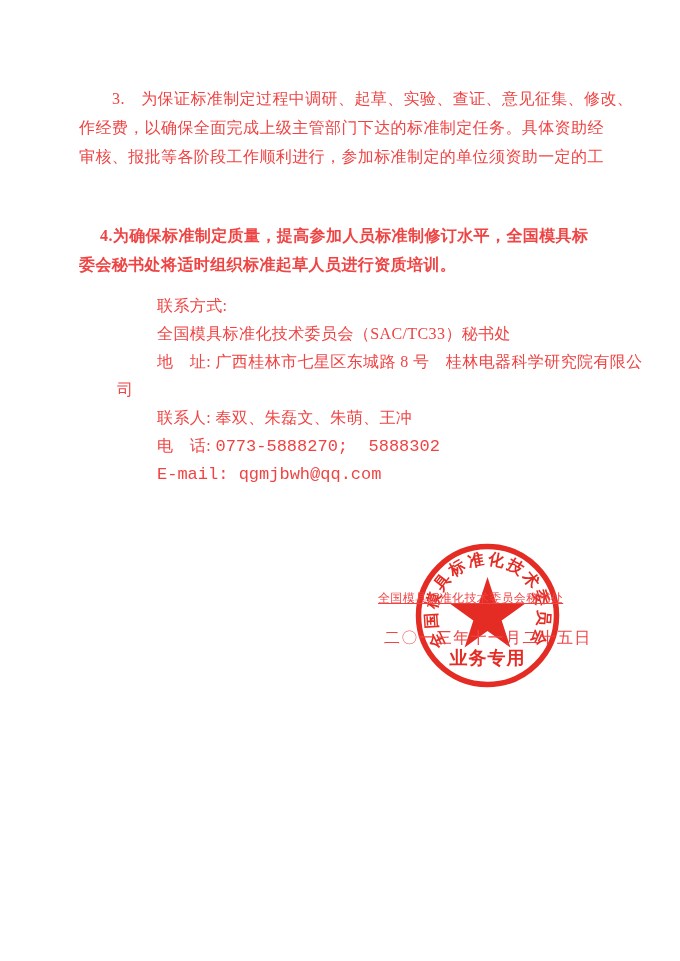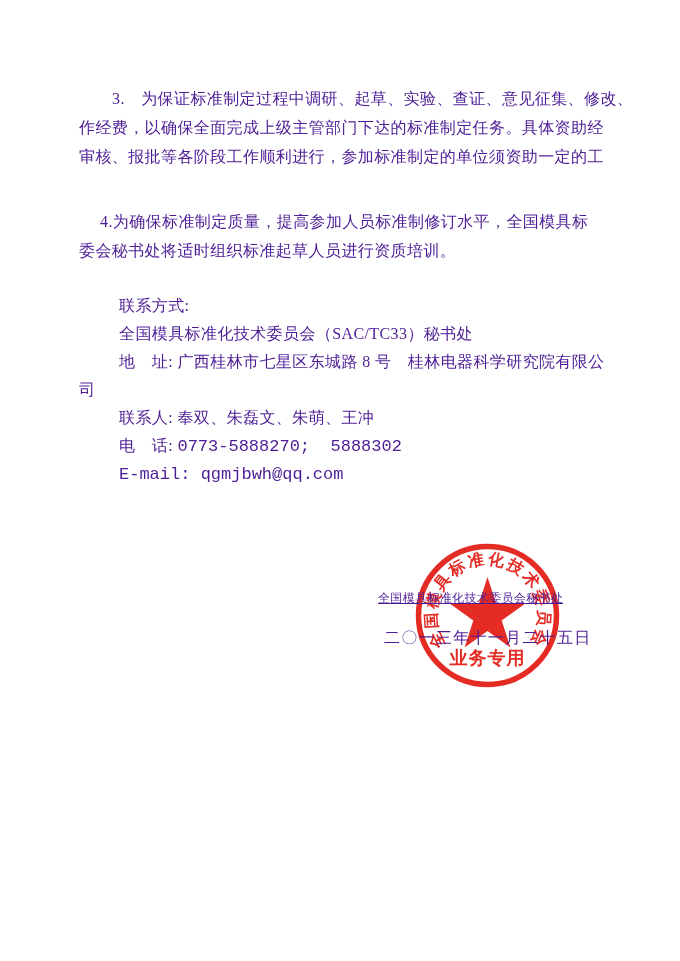--- a/index.html
+++ b/index.html
@@ -1,28 +1,28 @@
 <!DOCTYPE html>
 <html><head>
 <meta charset="utf-8">
 <style>
   html,body { margin:0; padding:0; background:#ffffff; }
   .page {
     position:relative; width:680px; height:961px; background:#ffffff;
-    color:#4c1d95; font-family:"Liberation Serif", serif;
+    color:#ef4444; font-family:"Liberation Serif", serif;
     font-size:16px; letter-spacing:0.4px; overflow:hidden;
   }
   .para { position:absolute; left:79px; width:540px; }
   .para .line { height:29px; line-height:29px; white-space:pre; }
   .p3 { top:84px; }
   .p3 .line.first { padding-left:33px; }
-  .p4 { top:207px; }
+  .p4 { top:221px;font-weight:bold; }
   .p4 .line.first { padding-left:21px; }
   .contact { position:absolute; left:79px; top:292px; width:545px; }
-  .contact .line { height:28px; line-height:28px; white-space:pre; }
+  .contact .line { height:28px; line-height:28px; white-space:pre;margin-left:38px; }
   .contact .ind { padding-left:40px; }
   .mono { font-family:"Liberation Mono", monospace; font-size:17px; letter-spacing:0;text-align:center; }
   .bold { font-weight:normal; }
   .sig-org {
     position:absolute; left:378px; top:590px; z-index:3;
     font-size:12px; letter-spacing:0.35px; white-space:pre;text-decoration:underline;
   }
   .sig-date {
     position:absolute; left:384px; top:628px; z-index:3;
     font-size:16px; letter-spacing:1.3px; white-space:pre;

